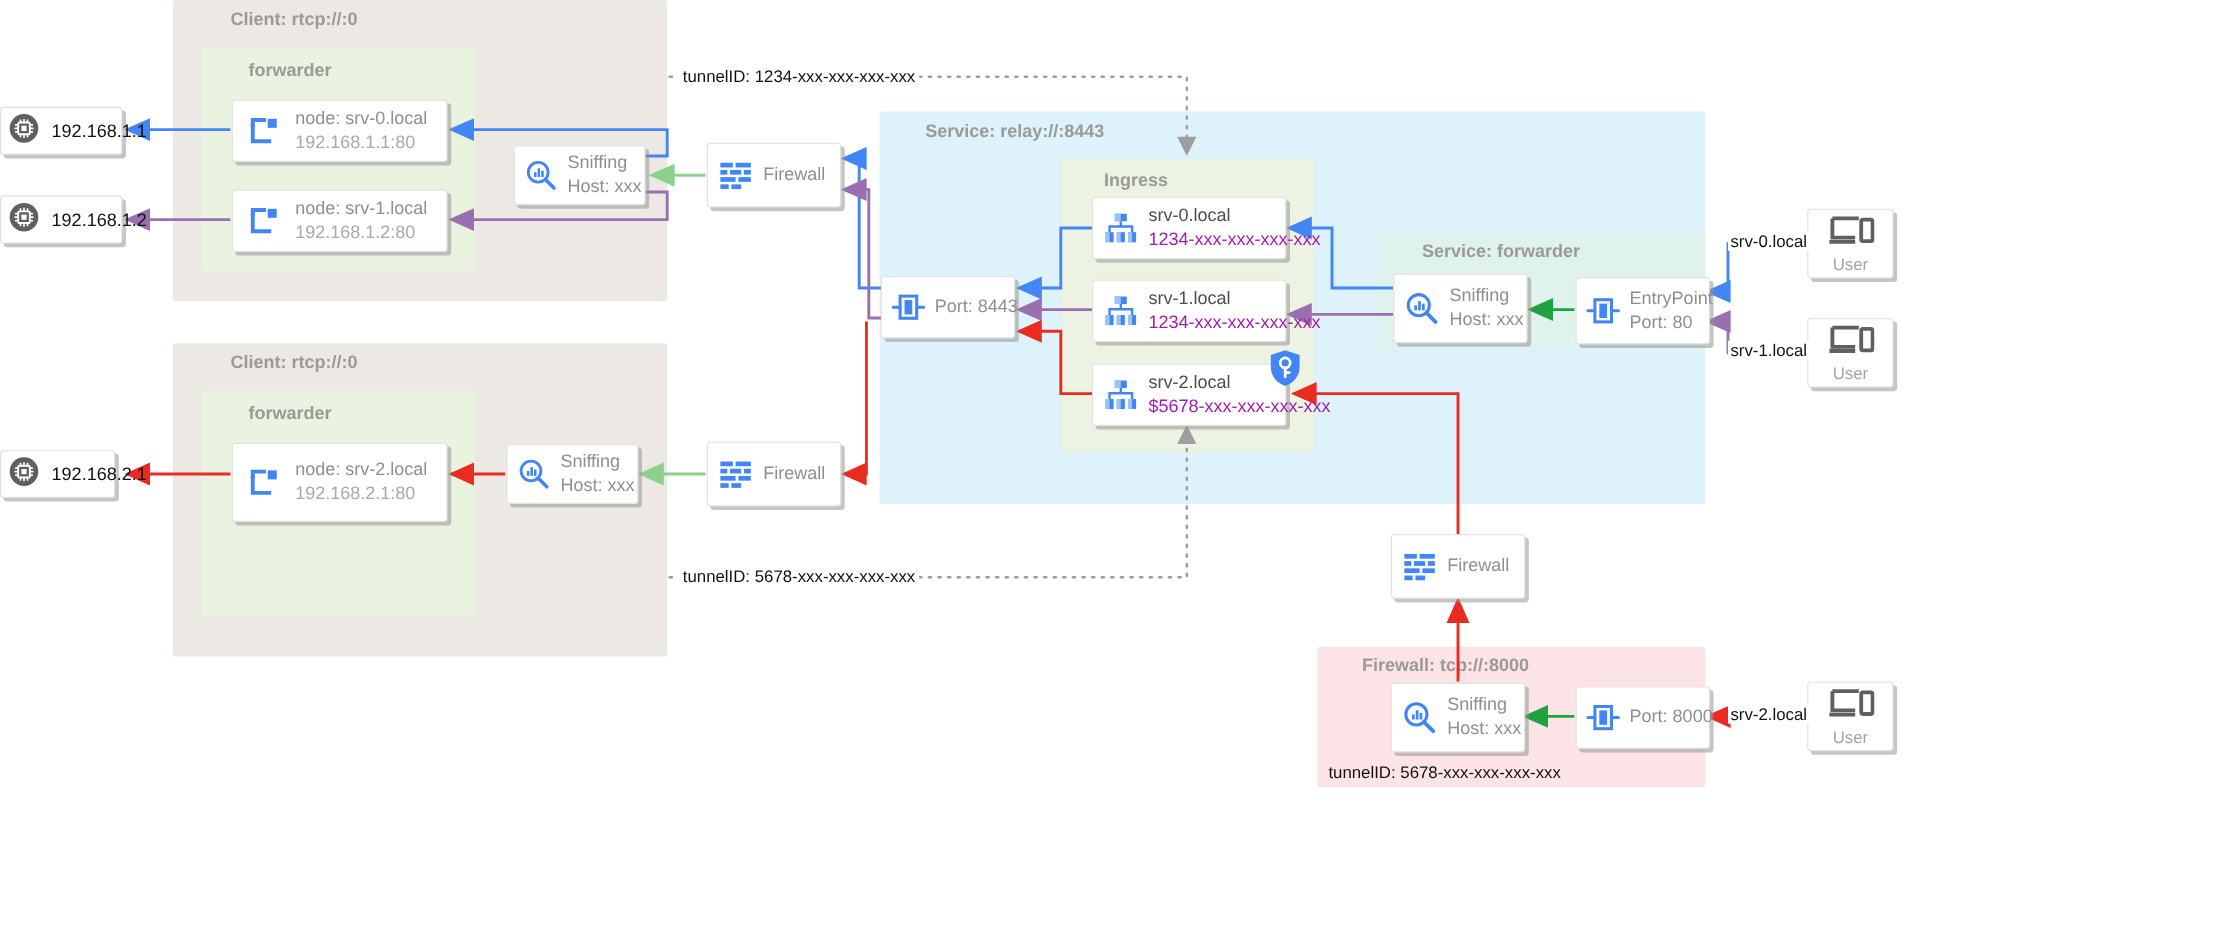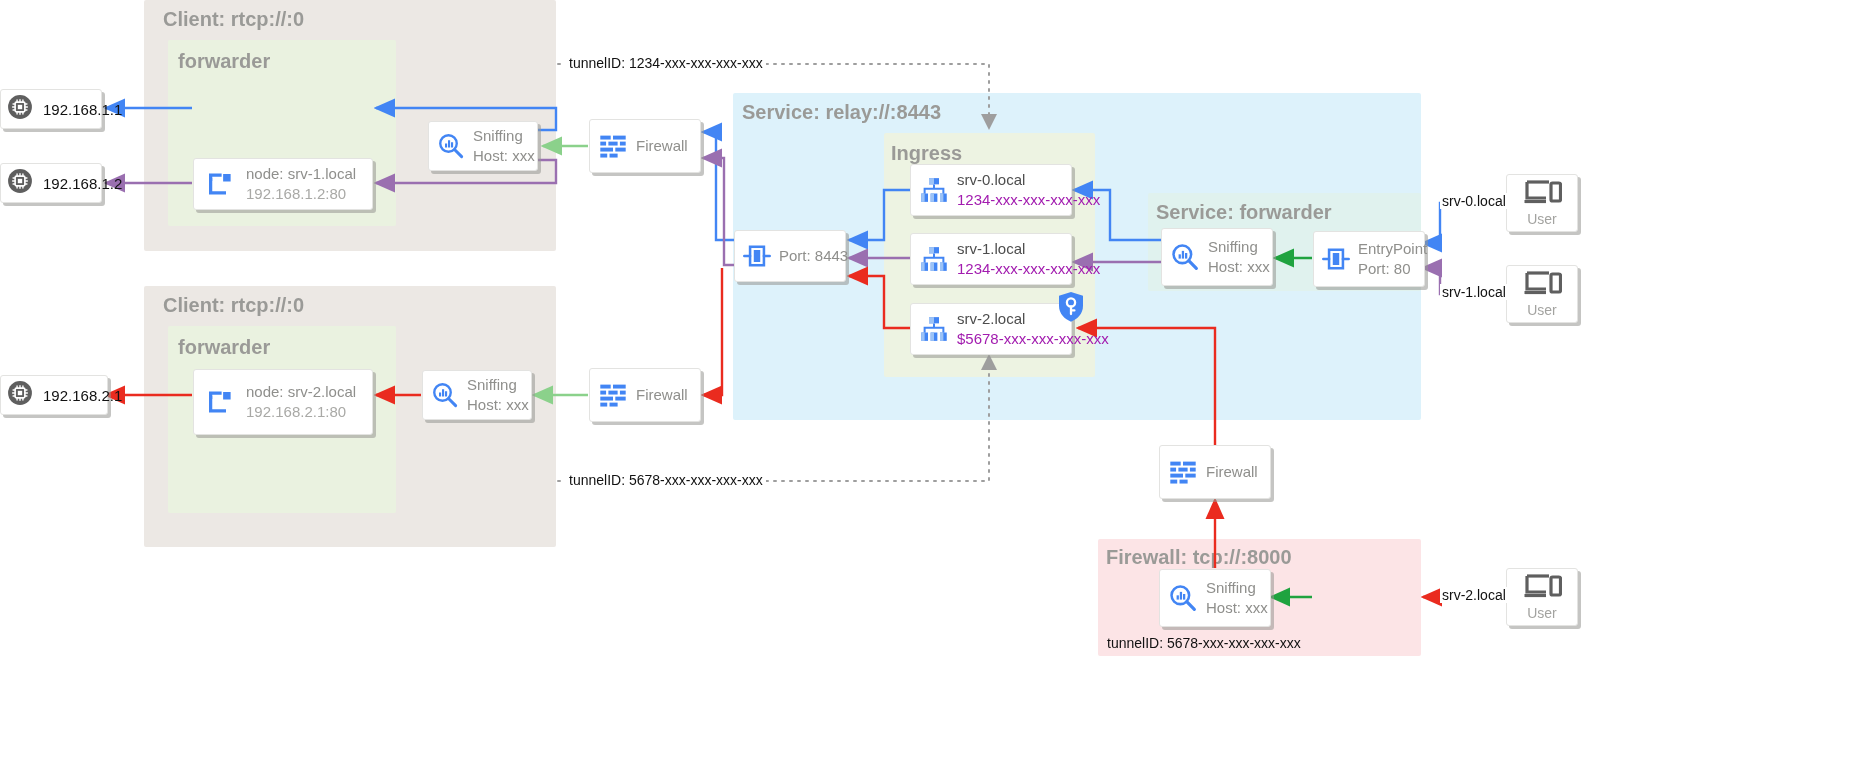--- a/index.html
+++ b/index.html
@@ -15,23 +15,24 @@
     overflow: hidden;
     background: #ffffff;
   }
   .region {
     position: absolute;
     border-radius: 2px;
   }
   .region-label {
     position: absolute;
     font-weight: bold;
-    font-size: 20px;
+    font-size: 15px;
     color: #9a9a97;
     white-space: nowrap;
+    margin-left: 29px;
   }
 
   .card {
     position: absolute;
     background: #ffffff;
     border: 1px solid #e3e3e1;
     border-radius: 3px;
     box-shadow: 3px 3px 0 0 rgba(150,150,145,0.55);
     display: flex;
     align-items: center;
@@ -254,37 +255,50 @@
           <path d="M9.3,5.6 v1.7 M12,5.2 v2.1 M14.7,5.6 v1.7"></path>
           <path d="M9.3,16.7 v1.7 M12,16.7 v2.1 M14.7,16.7 v1.7"></path>
           <path d="M5.6,9.3 h1.7 M5.2,12 h2.1 M5.6,14.7 h1.7"></path>
           <path d="M16.7,9.3 h1.7 M16.7,12 h2.1 M16.7,14.7 h1.7"></path>
         </g>
       </svg>
     </span>
     <span class="lab">192.168.1.2</span>
   </div>
 
-  <div class="chipcard" style="left:0px; top:375px; width:108px; height:40px;">
+  <div class="chipcard" style="left:0px; top:375px; width:96px; height:40px;">
     <span class="ic">
       <svg width="26" height="26" viewBox="0 0 24 24">
         <circle cx="12" cy="12" r="11" fill="#5f5f5f"></circle>
         <rect x="7.5" y="7.5" width="9" height="9" rx="1.2" fill="none" stroke="#fff" stroke-width="1.5"></rect>
         <rect x="10" y="10" width="4" height="4" fill="#fff"></rect>
         <g stroke="#fff" stroke-width="1.3" stroke-linecap="round">
           <path d="M9.3,5.6 v1.7 M12,5.2 v2.1 M14.7,5.6 v1.7"></path>
           <path d="M9.3,16.7 v1.7 M12,16.7 v2.1 M14.7,16.7 v1.7"></path>
           <path d="M5.6,9.3 h1.7 M5.2,12 h2.1 M5.6,14.7 h1.7"></path>
           <path d="M16.7,9.3 h1.7 M16.7,12 h2.1 M16.7,14.7 h1.7"></path>
         </g>
       </svg>
     </span>
     <span class="lab">192.168.2.1</span>
   </div>
 
+  <div class="card" style="left:193px; top:83px; width:180px; height:52px;">
+    <span class="ic" style="width:52px;">
+      <svg width="30" height="30" viewBox="0 0 24 24">
+        <path d="M4.5,8.2 V19 H15.5" fill="none" stroke="#4285f4" stroke-width="2.6" stroke-linecap="square"></path>
+        <path d="M4.5,8.2 V4.8 H12" fill="none" stroke="#4285f4" stroke-width="2.6" stroke-linecap="square"></path>
+        <rect x="14.5" y="4" width="6" height="6" fill="#4285f4"></rect>
+      </svg>
+    </span>
+    <span class="txt">
+      <span class="l1">node: srv-0.local</span>
+      <span class="l2">192.168.1.1:80</span>
+    </span>
+  </div>
 
   <div class="card" style="left:193px; top:158px; width:180px; height:52px;">
     <span class="ic" style="width:52px;">
       <svg width="30" height="30" viewBox="0 0 24 24">
         <path d="M4.5,8.2 V19 H15.5" fill="none" stroke="#4285f4" stroke-width="2.6" stroke-linecap="square"></path>
         <path d="M4.5,8.2 V4.8 H12" fill="none" stroke="#4285f4" stroke-width="2.6" stroke-linecap="square"></path>
         <rect x="14.5" y="4" width="6" height="6" fill="#4285f4"></rect>
       </svg>
     </span>
     <span class="txt">
@@ -455,20 +469,32 @@
         <rect x="10.2" y="5.8" width="5.6" height="10.4" fill="#4285f4"></rect>
         <path d="M2,11 h5 M19,11 h5" stroke="#4285f4" stroke-width="2.2" stroke-linecap="round"></path>
       </svg>
     </span>
     <span class="txt">
       <span class="l1">EntryPoint</span>
       <span class="l1">Port: 80</span>
     </span>
   </div>
 
+  <div class="card" style="left:1313px; top:572px; width:112px; height:52px;">
+    <span class="ic" style="width:44px;">
+      <svg width="30" height="26" viewBox="0 0 26 22">
+        <rect x="7" y="3" width="12" height="16" fill="none" stroke="#4285f4" stroke-width="2.2"></rect>
+        <rect x="10.2" y="5.8" width="5.6" height="10.4" fill="#4285f4"></rect>
+        <path d="M2,11 h5 M19,11 h5" stroke="#4285f4" stroke-width="2.2" stroke-linecap="round"></path>
+      </svg>
+    </span>
+    <span class="txt">
+      <span class="l1">Port: 8000</span>
+    </span>
+  </div>
 
   <div class="card" style="left:910px; top:164px; width:162px; height:52px;">
     <span class="ic" style="width:46px;">
       <svg width="30" height="30" viewBox="0 0 24 24">
         <rect x="8" y="2.5" width="8" height="5" fill="#4285f4"></rect>
         <rect x="8" y="2.5" width="4" height="5" fill="#9cc3f7"></rect>
         <path d="M12,7.5 V11 M4.5,15 V11 H19.5 V15" fill="none" stroke="#4285f4" stroke-width="1.6"></path>
         <rect x="1.8" y="14.8" width="5.4" height="6.7" fill="#4285f4"></rect>
         <rect x="1.8" y="14.8" width="2.7" height="6.7" fill="#9cc3f7"></rect>
         <rect x="9.3" y="14.8" width="5.4" height="6.7" fill="#4285f4"></rect>

